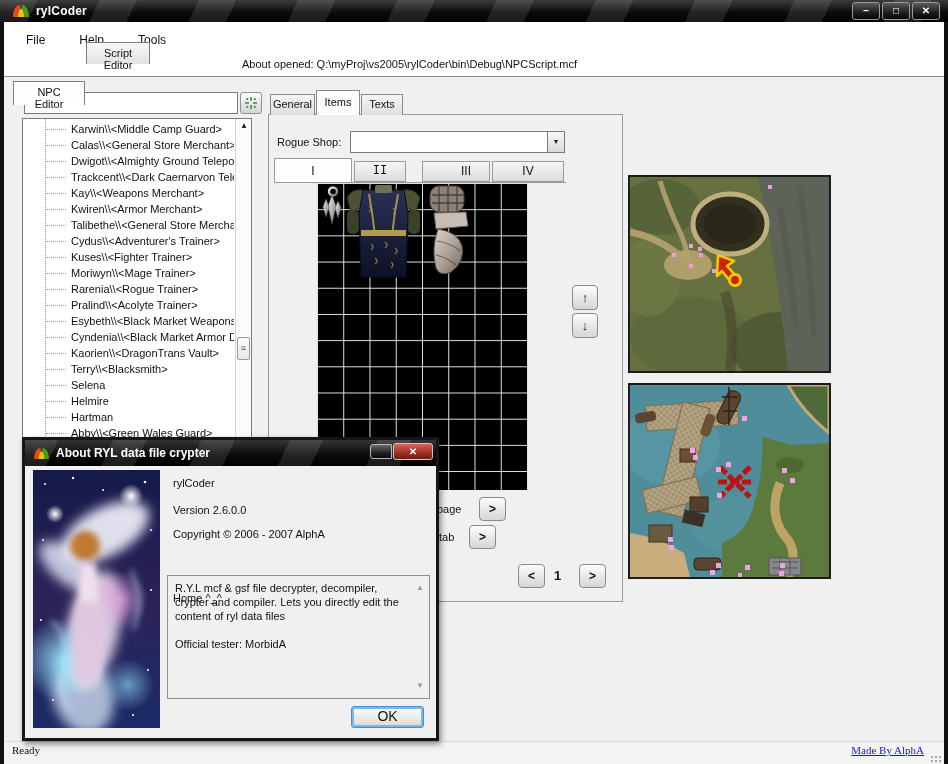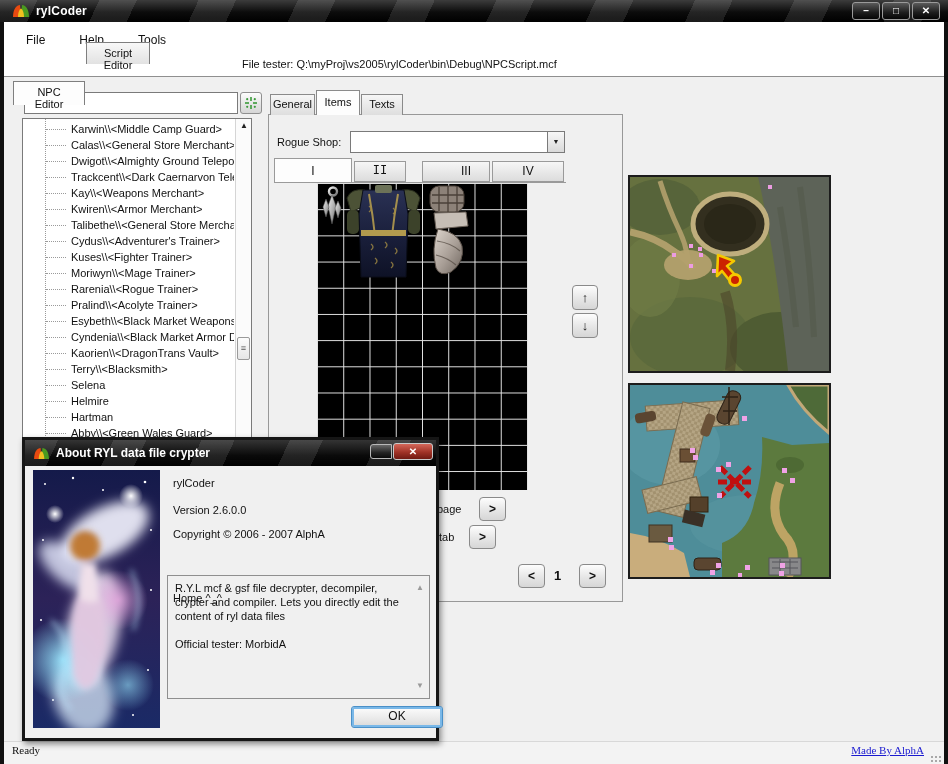--- a/index.html
+++ b/index.html
@@ -110,23 +110,23 @@
   .dlg-min { position:absolute; left:345px; top:4px; width:22px; height:15px; border:1px solid #b8b8b8; border-radius:3px 0 0 3px;
              background:linear-gradient(#6a6a6a,#222 60%,#0a0a0a); }
   .dlg-close { position:absolute; left:368px; top:3px; width:40px; height:17px; border:1px solid #c8c8c8; border-radius:3px;
                background:linear-gradient(#d5685a,#a03226 55%,#701a12); color:#fff; font-weight:bold; font-size:10px;
                text-align:center; line-height:15px; }
   .dlg-text { position:absolute; left:148px; font-size:11px; }
   .descbox { position:absolute; left:142px; top:135px; width:263px; height:124px; border:1px solid #8f8f8f; padding:5px 18px 5px 7px;
              font-size:11px; line-height:14px; }
   .descbox .scrollup { position:absolute; right:5px; top:5px; font-size:8px; color:#9a9a9a; }
   .descbox .scrolldn { position:absolute; right:5px; bottom:5px; font-size:8px; color:#9a9a9a; }
-  .okbtn { position:absolute; left:326px; top:266px; width:92px; height:22px; border:1px solid #4a90c8;
+  .okbtn { position:absolute; left:326px; top:266px; width:73px; height:22px; border:1px solid #4a90c8;
            box-shadow:0 0 0 2px #7ab8e8 inset; border-radius:3px;
-           background:linear-gradient(#fdfdfd,#e9e9e9 60%,#d8d8d8); font-size:12px; text-align:center; line-height:18px; }
+           background:linear-gradient(#fdfdfd,#e9e9e9 60%,#d8d8d8); font-size:14px; text-align:center; line-height:18px; }
 
   
   .statusbar { left:4px; top:741px; width:940px; height:28px; background:#f3f3f3; border-top:1px solid #d8d8d8;font-family:Liberation Serif, serif; }
   .status-left { position:absolute; left:8px; top:2px; font-size:11px; }
   .status-link { position:absolute; right:20px; top:2px; font-size:11px; color:#1a1ad0; text-decoration:underline; }
   .grip { position:absolute; right:3px; bottom:3px; width:11px; height:11px;
           background-image:radial-gradient(#a8a8a8 1px, transparent 1.3px); background-size:4px 4px; }
 </style>
 </head>
 <body>
@@ -153,21 +153,21 @@
   </div>
 
   <div class="abs menubar">
     <span class="menu-item">File</span>
     <span class="menu-item">Help</span>
     <span class="menu-item">Tools</span>
   </div>
 
   <div class="abs maintab active" style="left:13px; width:72px;">NPC Editor</div>
   <div class="abs maintab" style="left:86px; width:64px;">Script Editor</div>
-  <div class="abs fileopened">File tester: Q:\myProj\vs2005\rylCoder\bin\Debug\NPCScript.mcf</div>
+  <div class="abs fileopened">About opened: Q:\myProj\vs2005\rylCoder\bin\Debug\NPCScript.mcf</div>
 
   <input class="abs searchbox" value="" style="">
   <div class="abs locatebtn">
     <span style="display:inline-flex;">
       <svg width="14" height="14" viewBox="0 0 14 14">
         <g stroke="#3a9a3a" stroke-width="1.6">
           <line x1="7" y1="1" x2="7" y2="5"></line>
             <line x1="7" y1="9" x2="7" y2="13"></line>
           <line x1="1" y1="7" x2="5" y2="7"></line>
             <line x1="9" y1="7" x2="13" y2="7"></line>

